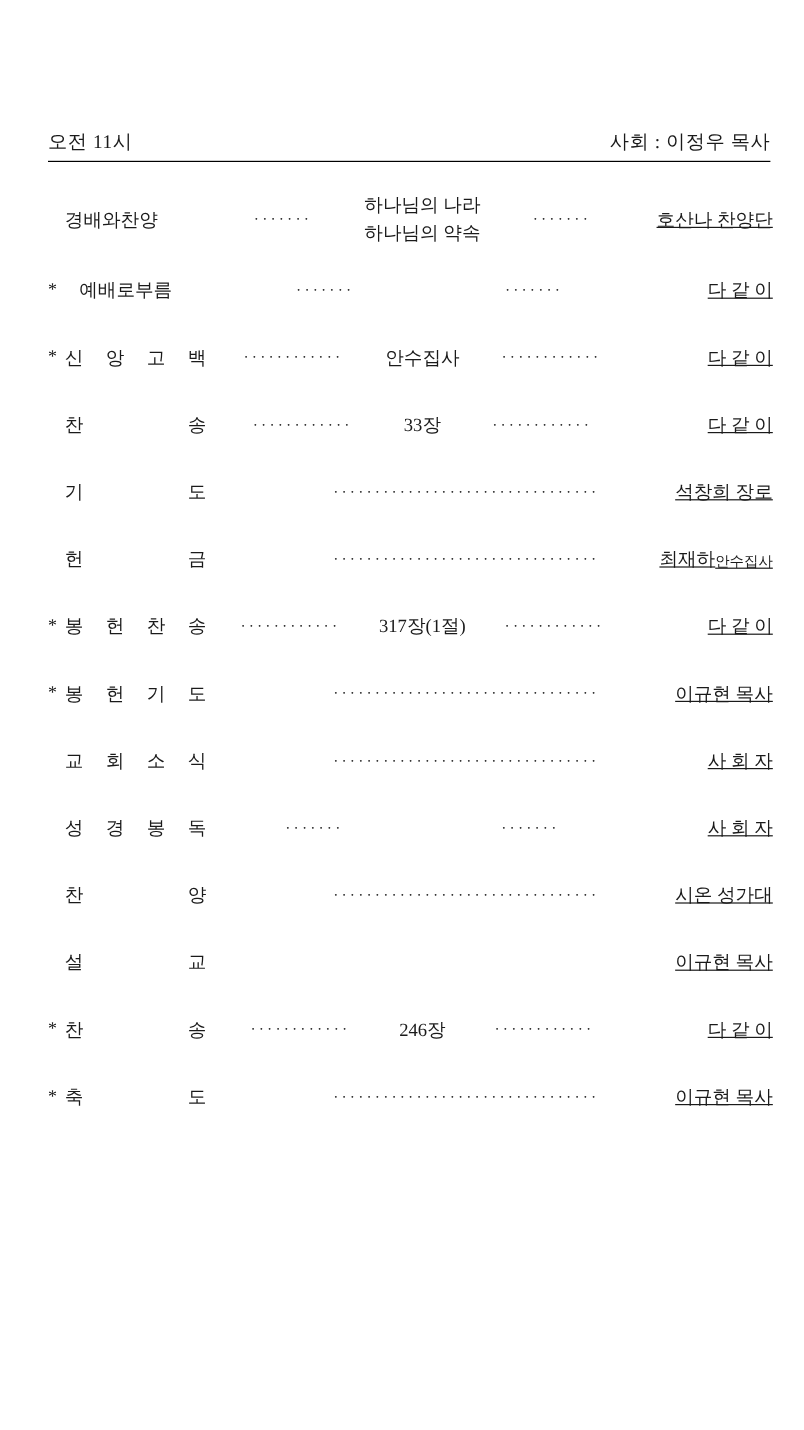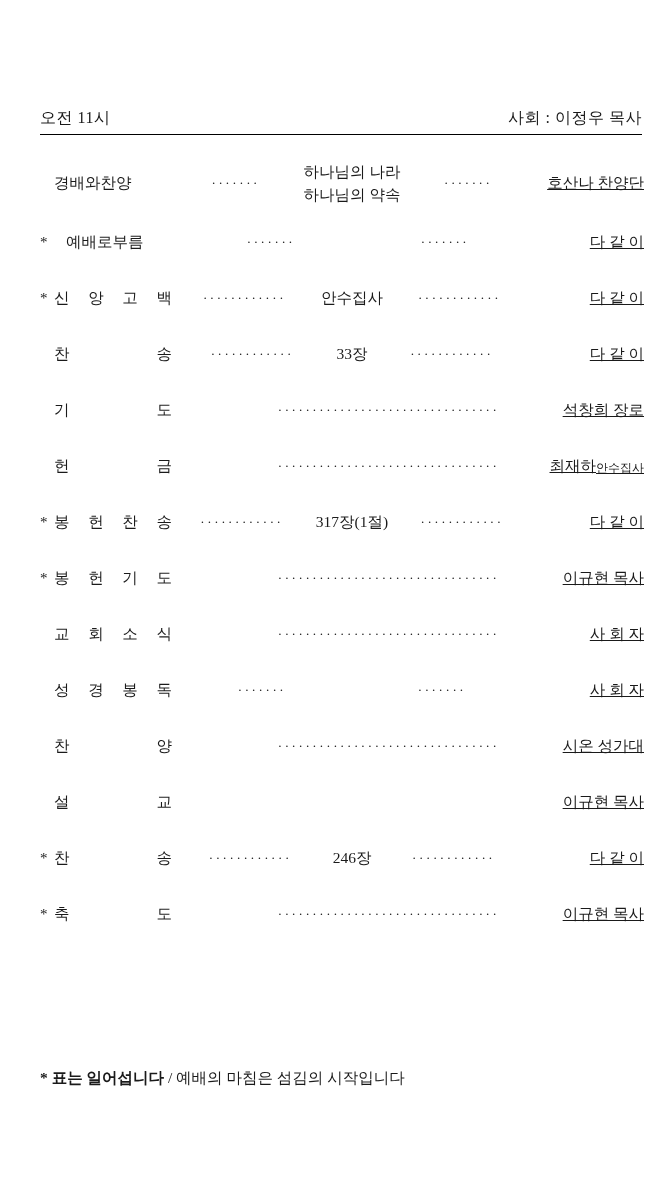--- a/index.html
+++ b/index.html
@@ -303,17 +303,14 @@
           <span>축</span>
           <span>도</span>
         </div>
         <div class="dots-left"></div>
         <div class="center"></div>
         <div class="dots-right">································</div>
         <div class="who">이규현 목사</div>
       </div>
     </div>
 
-  <div class="note">
-    <span class="bold">* 표는 일어섭니다</span><span> / 예배의 마침은 섬김의 시작입니다</span>
-  </div>
 
 </div>
 
 </body></html>

